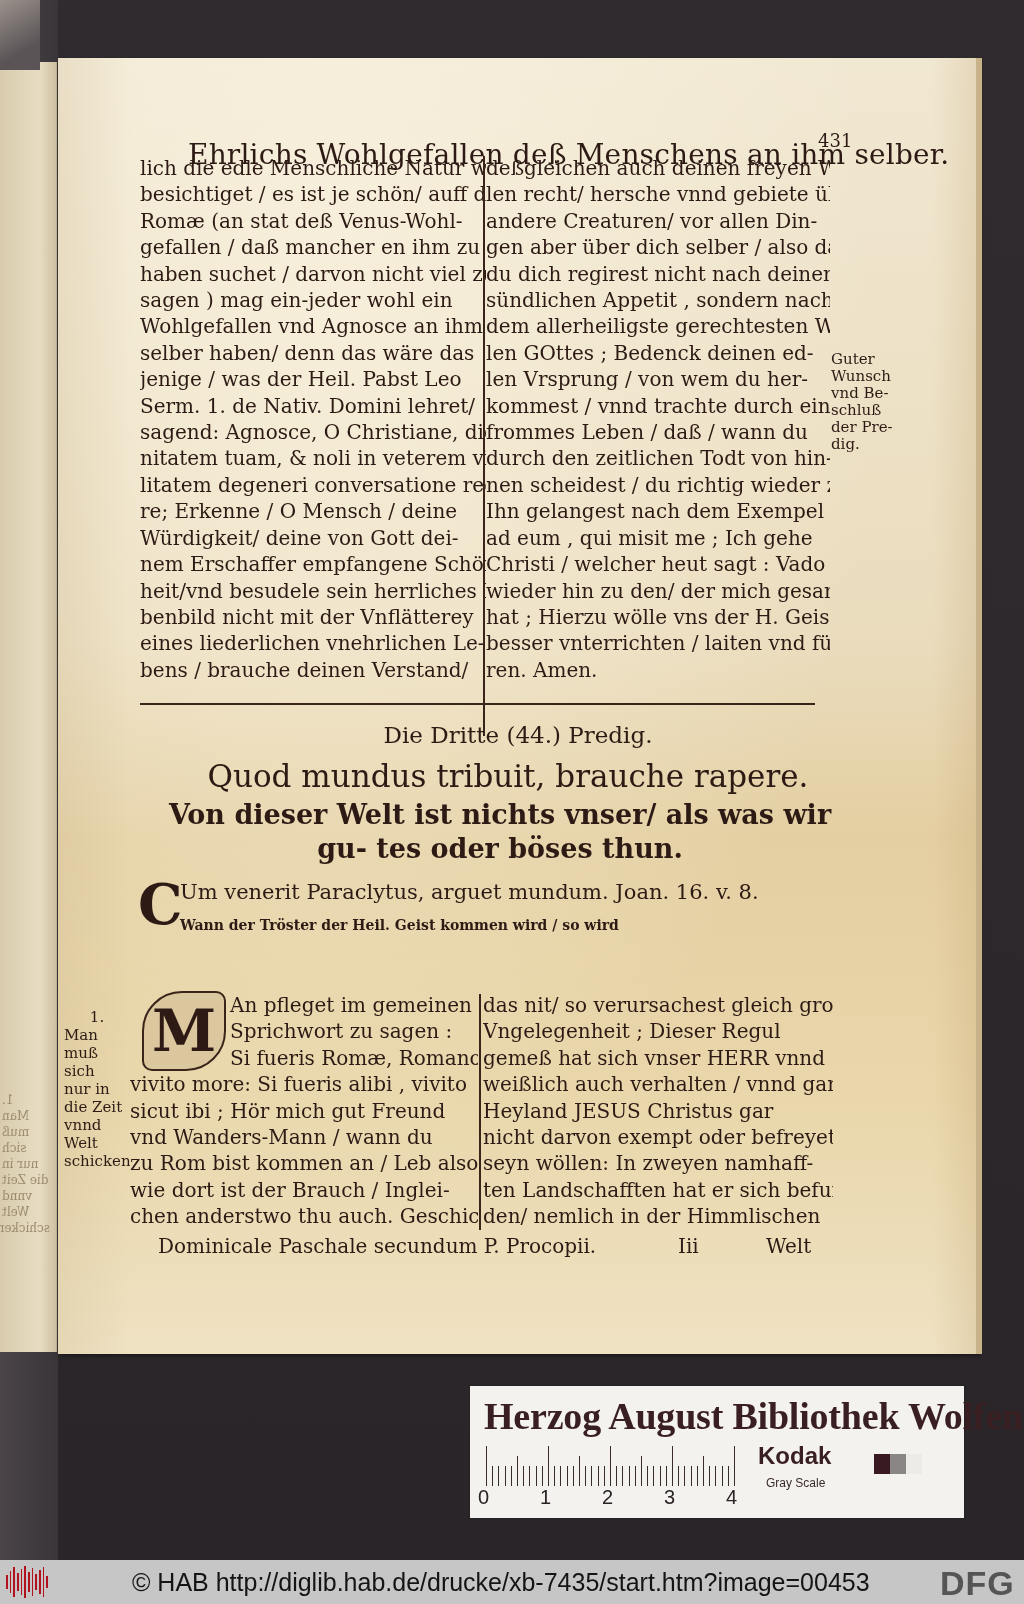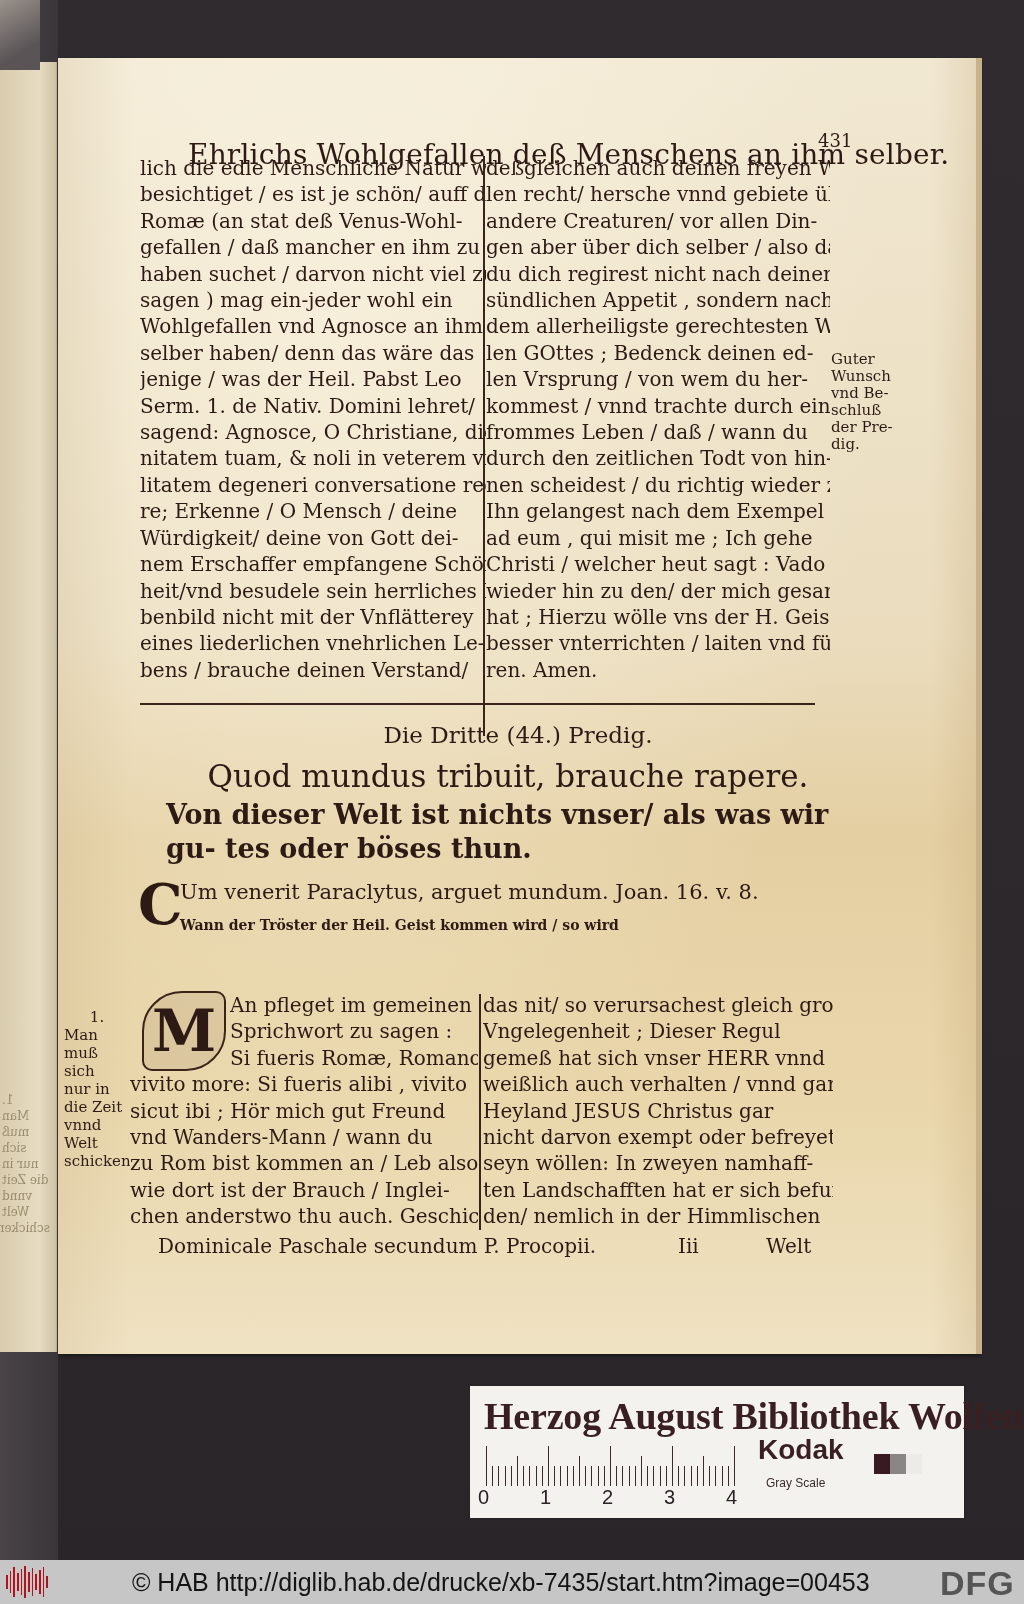--- a/index.html
+++ b/index.html
@@ -60,21 +60,21 @@
   .margin-note {
     position:absolute; left:773px; top:293px; width:70px;
     font-size:15px; line-height:17px; white-space:nowrap;
   }
   .rule {
     position:absolute; left:82px; top:645px; width:675px; height:2px; background:#3a2419;
   }
   .sermon-no   { position:absolute; left:0; top:664px; width:920px; text-align:center; font-size:23px; }
   .latin-title { position:absolute; left:0; top:700px; width:900px; text-align:center; font-size:31px; }
   .german-title{
-    position:absolute; left:108px; top:740px; width:680px; text-align:left;
+    position:absolute; left:102px; top:740px; width:680px; text-align:center;
     font-weight:bold; font-size:27px; line-height:34px;
   }
   .dropcap-c {
     position:absolute; left:80px; top:818px; font-size:56px; line-height:56px; font-weight:bold;
   }
   .text-latin-line {
     position:absolute; left:122px; top:822px; font-size:21px; white-space:nowrap;
   }
   .text-german {
     position:absolute; left:122px; top:852px; width:650px; font-weight:bold; font-size:14px; line-height:30px;
@@ -110,21 +110,21 @@
     background:#f4f2ee; box-shadow:0 0 2px rgba(0,0,0,0.3);
   }
   .card-title {
     position:absolute; left:14px; top:8px; font-family:"Liberation Serif", serif;
     font-weight:bold; font-size:38px; color:#3a1f22; white-space:nowrap; letter-spacing:-0.2px;
   }
   .ruler { position:absolute; left:16px; top:60px; width:240px; height:40px; }
   .tick { position:absolute; bottom:0; width:1px; background:#3a2a2c; }
   .ruler-labels { position:absolute; left:8px; top:100px; width:270px; font-family:"Liberation Sans", sans-serif; font-size:20px; color:#2a2226; }
   .ruler-labels span { position:absolute; }
-  .kodak { position:absolute; left:288px; top:48px; font-family:"Liberation Sans", sans-serif; font-weight:bold; font-size:28px; color:#3a1f22; }
+  .kodak { position:absolute; left:288px; top:56px; font-family:"Liberation Sans", sans-serif; font-weight:bold; font-size:24px; color:#3a1f22; }
   .grayscale-label { position:absolute; left:296px; top:90px; font-family:"Liberation Sans", sans-serif; font-size:12px; color:#3a2a2c; }
   .swatches { position:absolute; left:404px; top:68px; display:flex; }
   .swatch { width:16px; height:20px; }
   .status-bar {
     position:absolute; left:0; top:1560px; width:1024px; height:44px; background:#c6c6c6;
   }
   .hab-logo { position:absolute; left:6px; top:6px; width:42px; height:32px; display:flex; gap:2px; align-items:center; }
   .hab-logo i { display:block; width:2px; background:#b0121e; }
   .status-text {
     position:absolute; left:132px; top:8px; font-family:"Liberation Sans", sans-serif; font-size:25px; color:#141414; white-space:nowrap;

